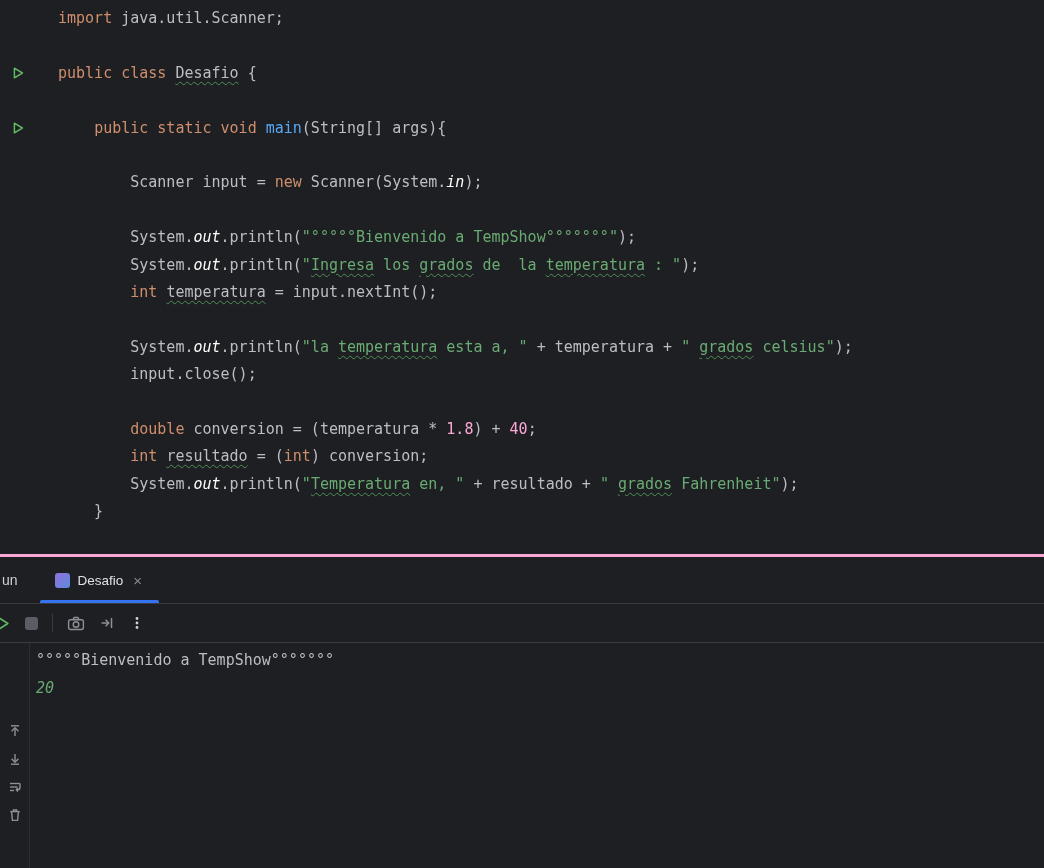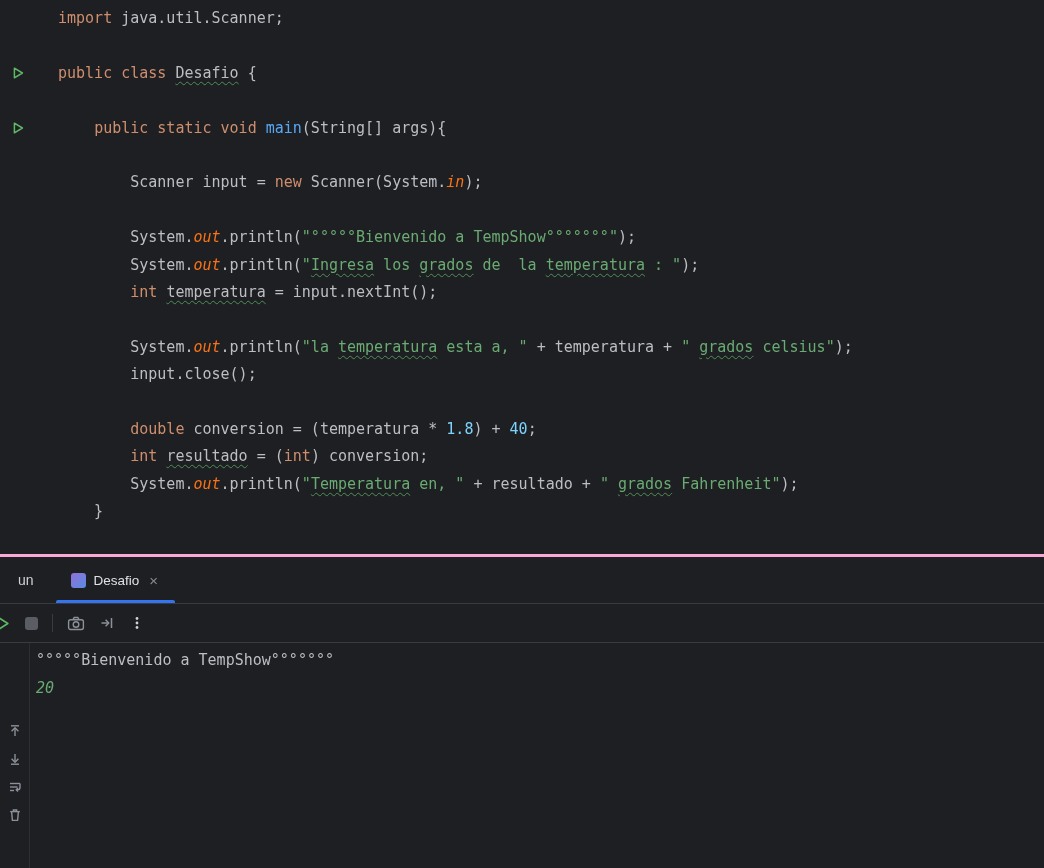--- a/index.html
+++ b/index.html
@@ -16,35 +16,35 @@
   .code-row { display:flex; height:27.4px; align-items:center; }
   .gutter-cell { width:58px; flex:0 0 58px; display:flex; align-items:center; padding-left:11px; }
   .run-icon { display:inline-flex; width:14px; height:14px; cursor:pointer; }
   .code-text {
     font-family:"DejaVu Sans Mono", monospace; font-size:15px; line-height:27.4px;
     white-space:pre; color:#bcbec4;
   }
   .tk-p { color:#bcbec4; }
   .tk-k { color:#cf8e6d; }
   .tk-s { color:#6aab73; }
-  .tk-n { color:#7dd3fc; }
-  .tk-f { color:#f97316; font-style:italic; }
+  .tk-n { color:#f9a8d4; }
+  .tk-f { color:#ffffff; font-style:italic; }
   .tk-m { color:#56a8f5; }
   .typo {
     text-decoration-line:underline;
     text-decoration-style:wavy;
     text-decoration-color:#4f8f56;
     text-decoration-thickness:1px;
     text-underline-offset:3px;
   }
 
   
   .run-header { height:46px; display:flex; align-items:stretch; padding-left:2px; }
   .rh-partial {
-    align-self:center; color:#ced0d6; font-size:14px; margin-right:4px;margin-left:16px;
+    align-self:center; color:#ced0d6; font-size:14px; margin-right:4px;
   }
   .tab {
     position:relative; margin-left:18px; padding:0 15px;
     display:flex; align-items:center; gap:8px; cursor:pointer;
   }
   .tab-icon {
     width:15px; height:15px; border-radius:3px; display:inline-block;
     background:linear-gradient(135deg,#9070d8 0%,#5a8de0 100%);
   }
   .tab-label { color:#dfe1e5; font-size:13.5px; }

